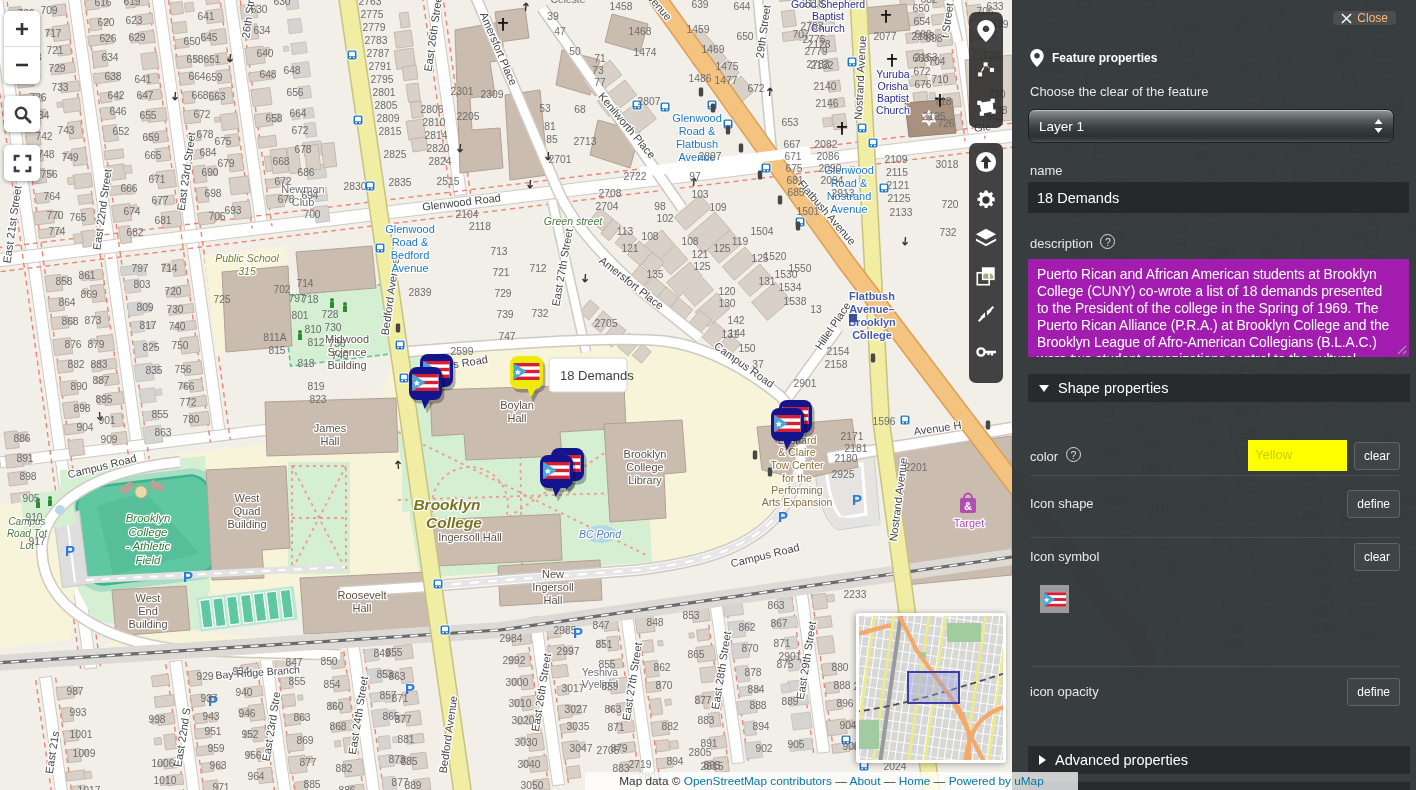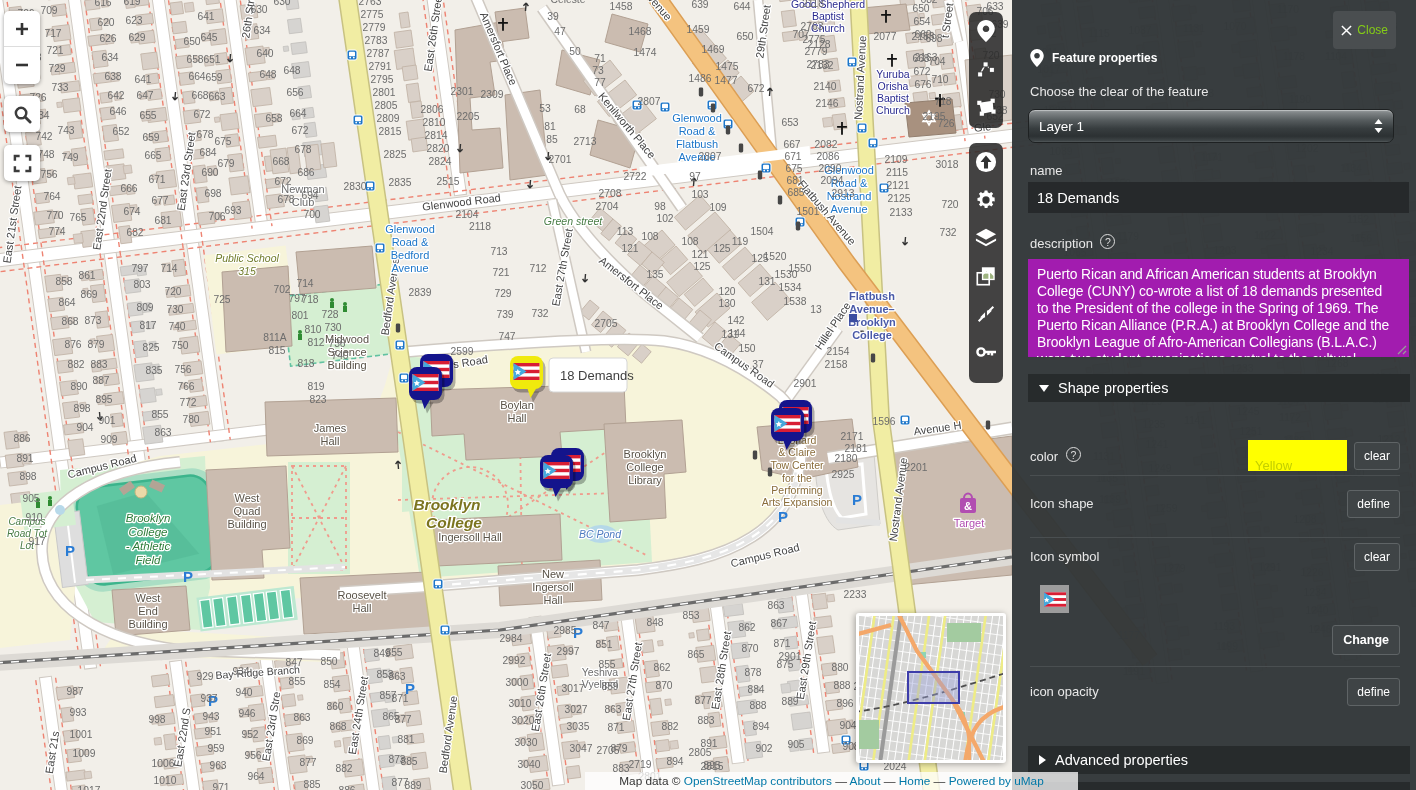--- a/index.html
+++ b/index.html
@@ -1,29 +1,29 @@
 <!DOCTYPE html>
 <html><head><meta charset="utf-8"><style>
 *{margin:0;padding:0;box-sizing:border-box}
 body{font-family:"Liberation Sans",sans-serif;width:1416px;height:790px;overflow:hidden;position:relative;background:#f2efe9}
 #map{position:absolute;left:0;top:0}
 #panel{position:absolute;right:0;top:0;width:404px;height:790px;background:rgba(50,55,57,0.97);color:#eee}
 #panel>div{position:absolute}
-.closebtn{top:11px;right:20px;background:#4a4e50;border-radius:4px;padding:12px 8px;font-size:12px;color:#84cc16;display:flex;align-items:center;gap:5px}
+.closebtn{top:11px;right:20px;background:#4a4e50;border-radius:4px;padding:0 8px;font-size:12px;color:#fdba74;display:flex;align-items:center;gap:5px}
 .ptitle{top:49px;left:18px;font-size:12px;font-weight:bold;color:#fff;display:flex;align-items:center;gap:8px}
 .plabel{left:18px;font-size:13px;color:#e8e8e8}
 .pselect{top:109px;left:16px;right:22px;height:27px;border-radius:7px;background:linear-gradient(180deg,#9b9fa1 0%,#7e8385 9%,#565c5e 32%,#373d3f 58%,#2c3133 82%,#3e4446 96%,#555b5d 100%);border:1px solid #1e2122;display:flex;align-items:center;justify-content:space-between;padding:16px 10px;font-size:13.5px;color:#fff;box-shadow:inset 0 1px 0 rgba(255,255,255,.35)}
 .pinput{top:182px;left:16px;right:7px;height:31px;background:#26292b;display:flex;align-items:center;padding:0 9px;font-size:14.5px;color:#fff}
 .help{display:inline-block;width:15px;height:15px;border:1.4px solid #ddd;border-radius:50%;font-size:10.5px;text-align:center;line-height:14px;color:#ddd;margin-left:4px;vertical-align:2px}
 .ptextarea{top:259px;left:16px;right:7px;height:98px;background:#a21caf;padding:7px 9px;font-size:13.9px;letter-spacing:-0.1px;line-height:17px;color:#fff;overflow:hidden;white-space:nowrap}
 .rz{position:absolute;right:2px;bottom:2px}
 .sechead{left:16px;right:6px;height:28px;background:#272b2c;display:flex;align-items:center;gap:9px;font-size:14.5px;color:#fff;padding:0 0 0 11px}
 .prow{left:18px;right:16px;display:flex;align-items:center}
 .rlbl{font-size:13px;color:#e8e8e8;flex:1}
-.swatch{width:99px;height:31px;background:#ff0;color:#c3cf00;font-size:13px;padding:18px 0 0 7px;margin-right:7px}
+.swatch{width:99px;height:31px;background:#ff0;color:#c3cf00;font-size:13px;padding:7px 0 0 7px;margin-right:7px}
 .pbtn{border:1px solid #5f6466;border-radius:3px;background:#3f4446;color:#fff;font-size:12px;padding:6px 9px}
 .pbtn.chg{font-size:12.5px;font-weight:bold;padding:7px 10px}
 .pdiv{left:18px;right:16px;border-top:1px solid #4a4f51}
 .icontile{top:585px;left:28px;width:29px;height:28px;background:#9c9c9c;display:flex;align-items:center;justify-content:center}
 .sliver{bottom:0;left:16px;right:6px;height:8px}
 .zoomctl{position:absolute;left:4px;width:36px;background:#fff;border-radius:5px;box-shadow:0 1px 4px rgba(0,0,0,.4)}
 .zbtn{height:36px;display:flex;align-items:center;justify-content:center}
 .edtbar{position:absolute;left:969px;width:34px;background:rgba(42,42,42,0.88);border-radius:7px}
 .ebtn{height:38px;display:flex;align-items:center;justify-content:center}
 #minimap{position:absolute;left:856px;top:613px;width:150px;height:150px;background:#fff;border-radius:3px;padding:3px;box-shadow:-1px 1px 6px rgba(0,0,0,.35)}
@@ -2292,23 +2292,20 @@
  <div class="icontile">
       <svg width="22" height="15" viewBox="0 0 26 17">
         <rect width="26" height="17" fill="#fff"></rect>
         <rect y="0" width="26" height="3.4" fill="#d81e34"></rect>
         <rect y="6.8" width="26" height="3.4" fill="#d81e34"></rect>
         <rect y="13.6" width="26" height="3.4" fill="#d81e34"></rect>
         <path d="M0,0 L13,8.5 L0,17 Z" fill="#45a8dc"></path>
         <path d="M3.2,5.8 l1,2 2.2,.2 -1.6,1.5 .4,2.2 -2,-1.2 -2,1.2 .4,-2.2 -1.6,-1.5 2.2,-.2 Z" fill="#fff"></path>
       </svg>
     </div>
- <div class="prow" style="top:625px;height:30px;justify-content:flex-end">
-      <span class="pbtn chg">Change</span>
-    </div>
  <div class="pdiv" style="top:666px"></div>
  <div class="prow" style="top:677px;height:29px">
       <span class="rlbl">icon opacity</span>
       <span class="pbtn">define</span>
     </div>
  <div class="sechead" style="top:746px"><svg width="7" height="10" viewBox="0 0 7 10">
         <path d="M0,0 L7,5 L0,10 Z" fill="#fff"></path>
       </svg>Advanced properties</div>
  <div class="sechead sliver"></div>
 </div>

